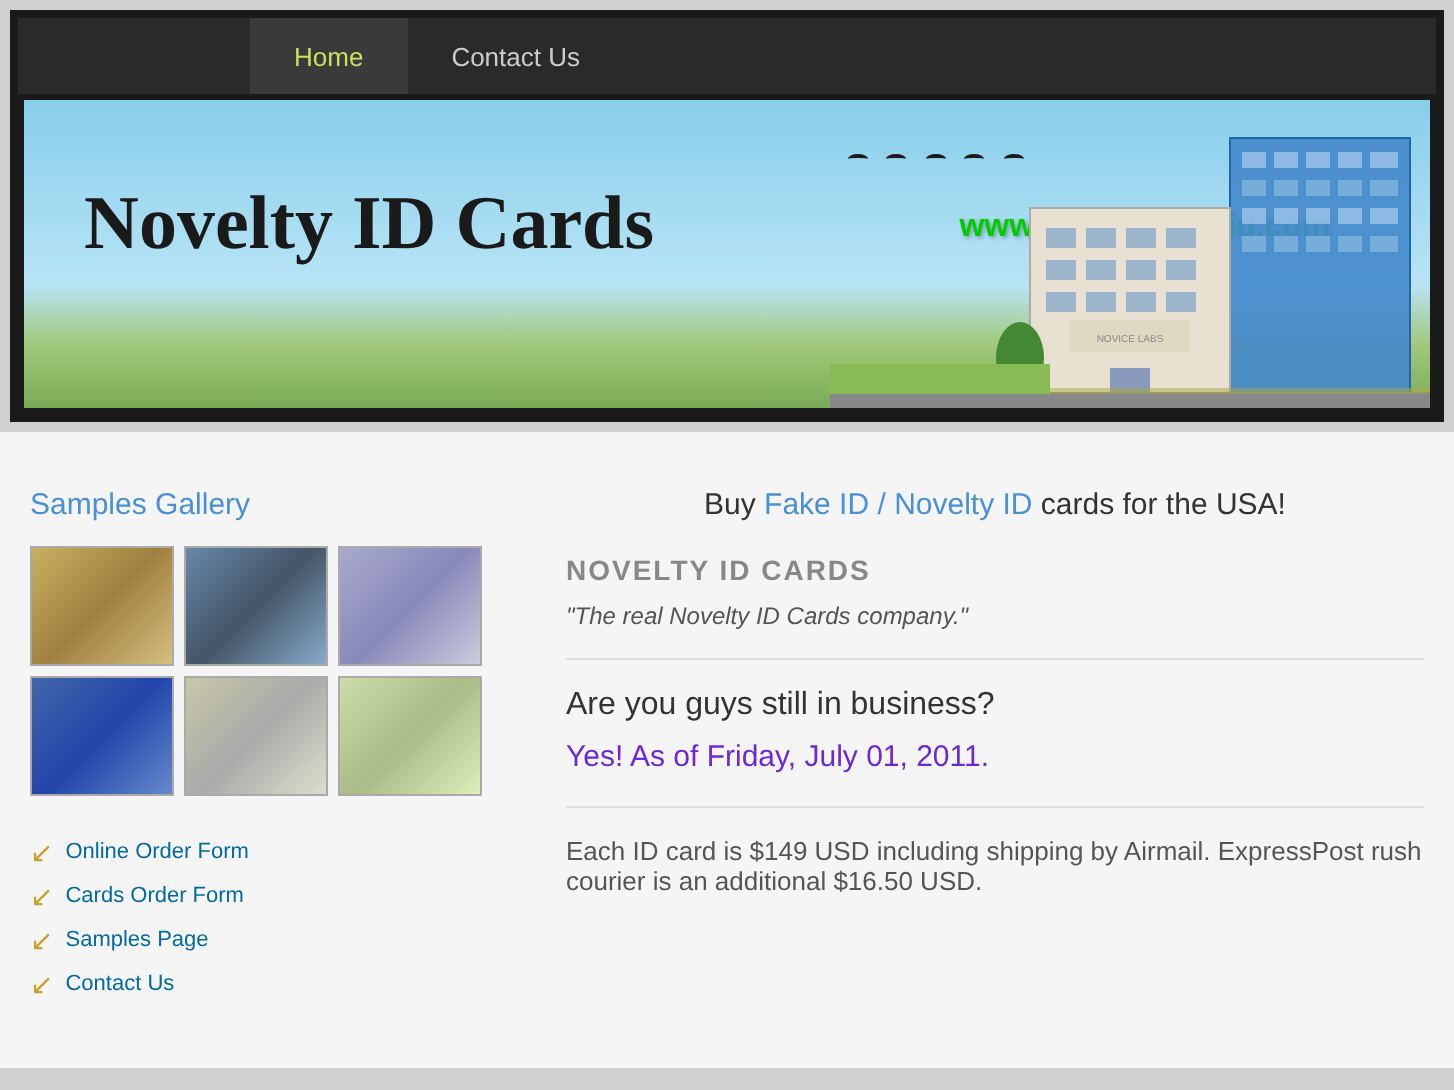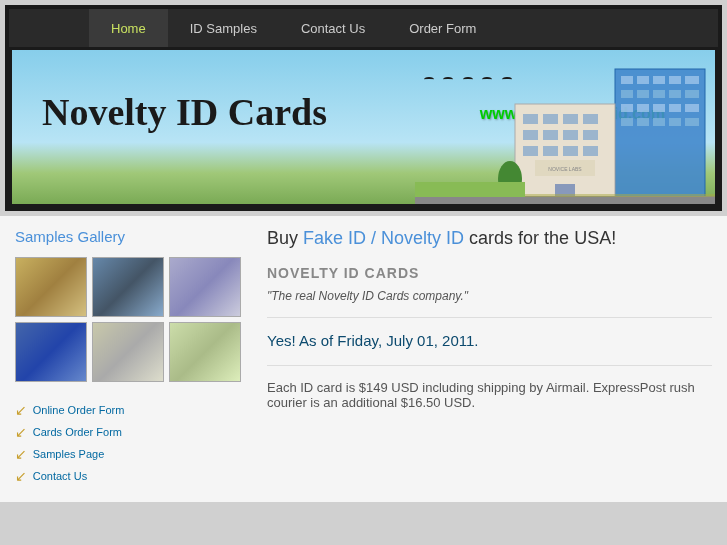--- a/index.html
+++ b/index.html
@@ -11,21 +11,21 @@
       font-size: 13px;
       color: #333;
     }
 
     
     .nav-bar {
       background: #2a2a2a;
       display: flex;
       align-items: stretch;
       height: 38px;
-      padding-left: 80px;
+      padding-left: 116px;
     }
     .nav-item {
       padding: 0 22px;
       display: flex;
       align-items: center;
       color: #ccc;
       font-size: 13px;
       cursor: pointer;
       text-decoration: none;
     }
@@ -83,22 +83,22 @@
       height: 5px;
       border-top: 2px solid #1a1a1a;
       border-radius: 50% 50% 0 0;
       margin: 0 3px;
     }
 
     
     .content-wrapper {
       background: #f5f5f5;
       display: flex;
-      padding: 12px 15px;
-      gap: 12px;
+      padding: 28px 15px;
+      gap: 28px;
     }
 
     
     .left-col {
       width: 240px;
       flex-shrink: 0;
     }
     .section-title {
       font-size: 15px;
       color: #333;
@@ -158,23 +158,24 @@
       color: #0369a1;
       text-decoration: none;
       font-size: 11px;
     }
 
     
     .right-col {
       flex: 1;
     }
     .buy-header {
-      font-size: 18px;
+      font-size: 15px;
       color: #333;
       margin-bottom: 16px;
+      text-align: center;
     }
     .buy-header .highlight { color: #4a90d9; }
 
     .card-section-title {
       font-size: 14px;
       font-weight: bold;
       color: #888;
       letter-spacing: 1px;
       text-transform: uppercase;
       margin-bottom: 8px;
@@ -197,44 +198,42 @@
       margin: 14px 0;
     }
     .faq-question {
       font-size: 16px;
       color: #333;
       margin-bottom: 8px;
       font-weight: normal;
     }
     .faq-answer {
       font-size: 15px;
-      color: #0c4a6e;
+      color: #6d28d9;
       margin-bottom: 16px;
     }
     .faq-answer-small {
       font-size: 13px;
       color: #555;
     }
 
     
     .outer-border {
       border: 4px solid #1a1a1a;
       margin: 5px;
       background: #1a1a1a;
     }
   </style>
 </head>
 <body>
 
 <div class="outer-border">
   <nav class="nav-bar">
     <a class="nav-item active">Home</a>
-    <a class="nav-item">ID Samples</a>
     <a class="nav-item">Contact Us</a>
-    <a class="nav-item">Order Form</a>
   </nav>
 
   <div class="hero">
 
     <div class="birds">
       <span class="bird"></span>
       <span class="bird"></span>
       <span class="bird"></span>
       <span class="bird"></span>
       <span class="bird"></span>
@@ -343,19 +342,20 @@
   <div class="right-col">
     <div class="buy-header">
       <span>Buy </span><span class="highlight" style="color:#4a90d9;">Fake ID / Novelty ID</span><span> cards for the USA!</span>
     </div>
 
     <div class="card-section-title">NOVELTY ID CARDS</div>
     <div class="tagline">"The real Novelty ID Cards company."</div>
 
     <hr>
 
+    <div class="faq-question">Are you guys still in business?</div>
     <div class="faq-answer">Yes! As of Friday, July 01, 2011.</div>
 
     <hr>
 
     <div class="faq-answer-small">Each ID card is $149 USD including shipping by Airmail. ExpressPost rush courier is an additional $16.50 USD.</div>
   </div>
 </div>
 
 </body></html>

